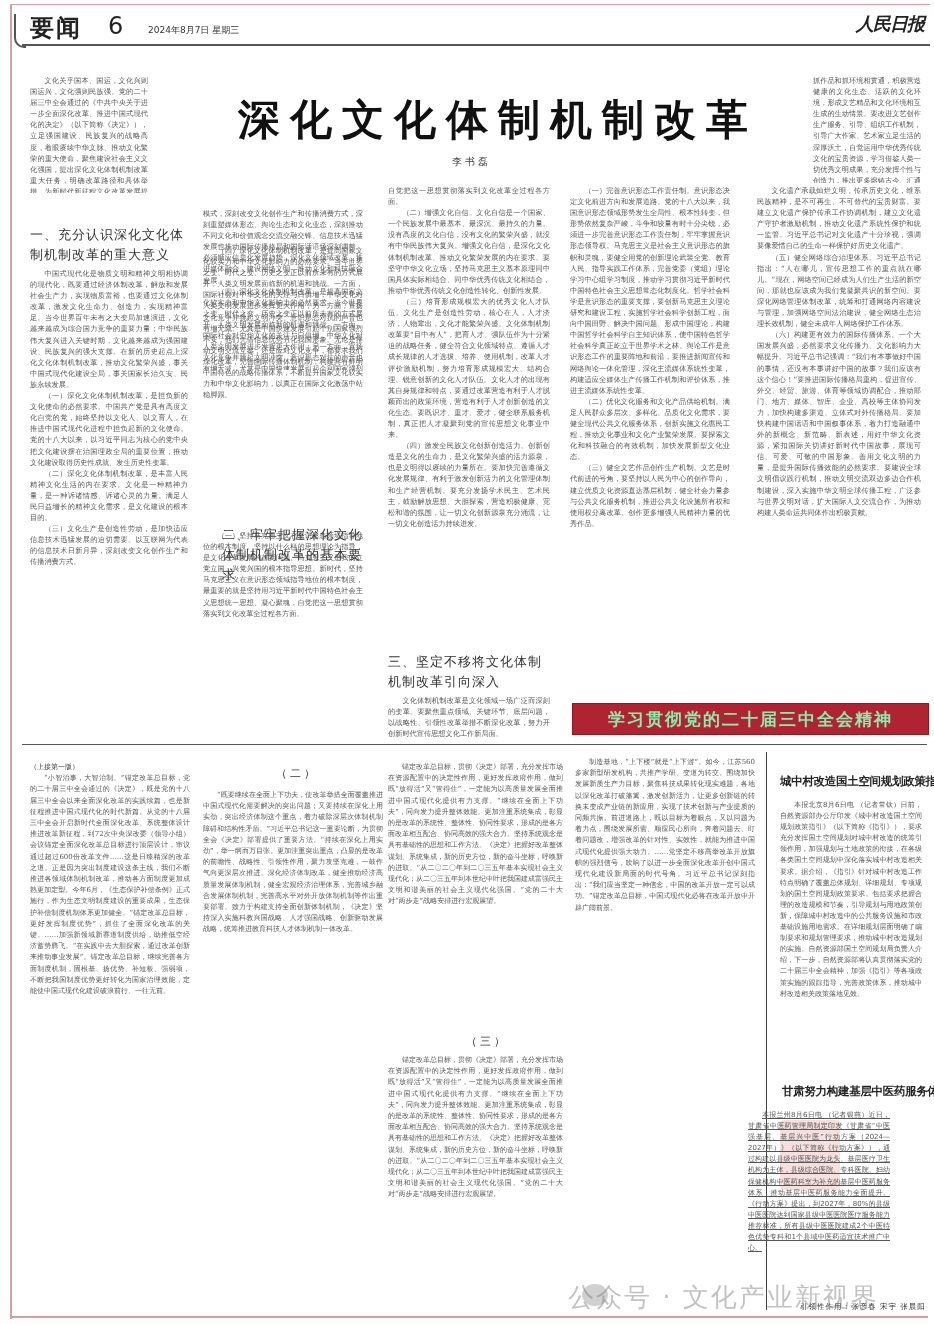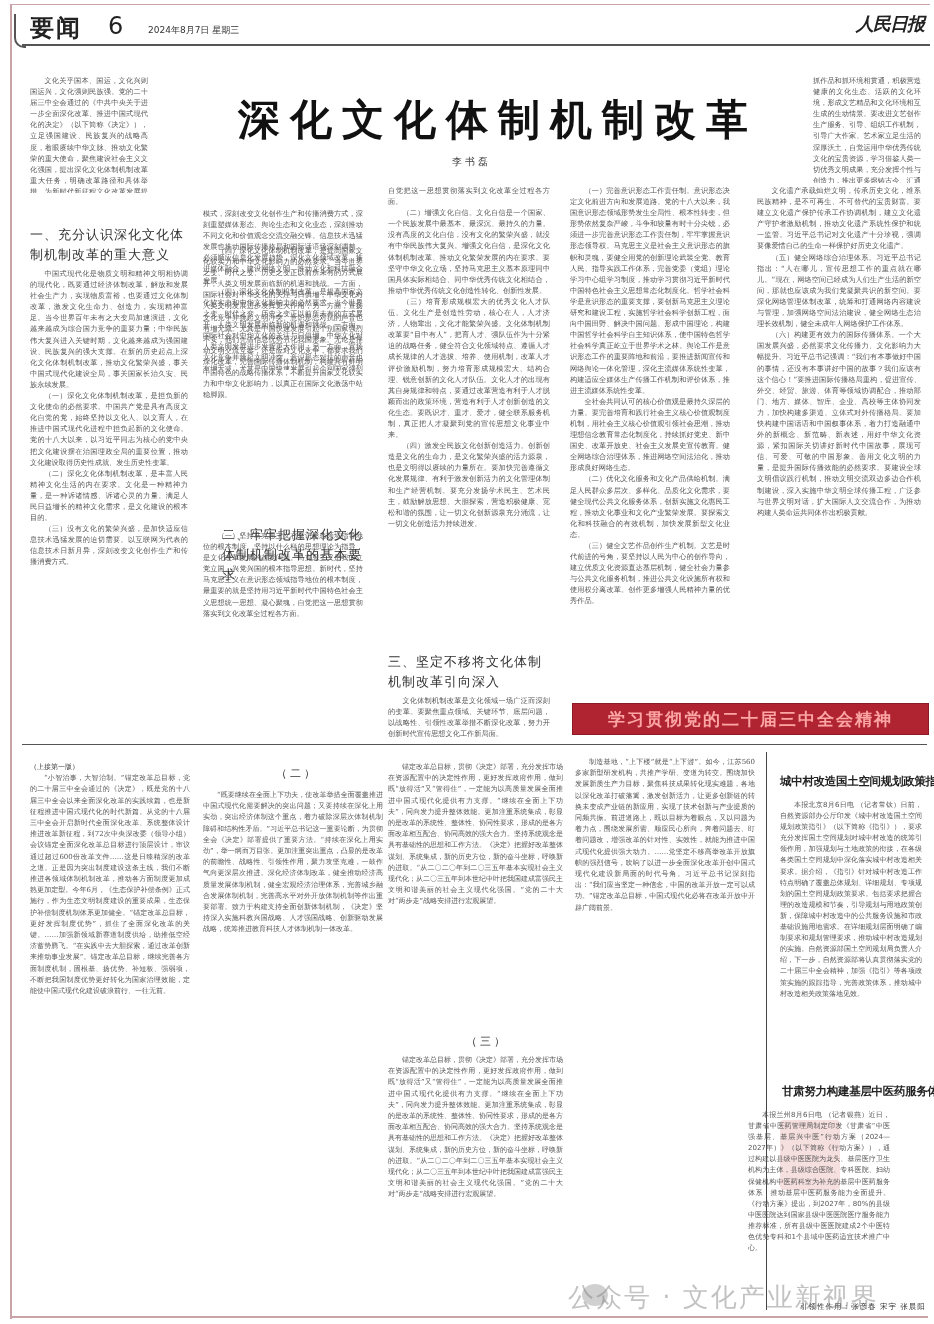--- a/index.html
+++ b/index.html
@@ -10,21 +10,21 @@
   .mh-bracket{position:absolute;left:14px;top:14px;width:10px;height:32px;border-left:2px solid #555;border-bottom:2px solid #555;border-bottom-left-radius:10px;}
   .mh-section{position:absolute;left:30px;top:12px;font-size:24px;font-weight:bold;color:#222;letter-spacing:2px;}
   .mh-page{position:absolute;left:108px;top:12px;font-size:24px;color:#222;}
   .mh-date{position:absolute;left:148px;top:24px;font-size:9px;color:#333;text-align:center;}
   .mh-logo{position:absolute;right:10px;top:12px;font-family:"DejaVu Serif",serif;font-style:italic;font-size:18px;font-weight:bold;color:#222;letter-spacing:-1px;}
   .col{position:absolute;font-size:7.2px;line-height:11.1px;color:#555;text-align:justify;overflow:hidden;}
   .col p{margin:0;text-indent:2em;}
   .headline{position:absolute;left:238px;top:92px;font-size:42px;font-weight:bold;color:#111;letter-spacing:10px;white-space:nowrap;}
   .byline{position:absolute;left:452px;top:155px;font-size:10px;color:#444;letter-spacing:3px;font-family:"DejaVu Serif",serif;}
   .subhead{position:absolute;font-size:13px;font-weight:normal;color:#333;line-height:20px;letter-spacing:1px;}
-  .banner{position:absolute;left:572px;top:703px;width:355px;height:30px;background:#b02431;border:1px solid #8e1a24;display:flex;align-items:center;justify-content:center;color:#fca5a5;font-size:17px;font-weight:bold;letter-spacing:2px;}
+  .banner{position:absolute;left:572px;top:703px;width:355px;height:30px;background:#b02431;border:1px solid #8e1a24;display:flex;align-items:center;justify-content:center;color:#86efac;font-size:17px;font-weight:bold;letter-spacing:2px;}
   .hrule{position:absolute;height:1px;background:#555;}
   .vrule{position:absolute;width:1px;background:#444;}
   .lower-col{position:absolute;font-size:7px;line-height:11.2px;color:#555;text-align:justify;overflow:hidden;font-family:"DejaVu Serif",serif;}
   .lower-col p{margin:0;text-indent:2em;}
   .part-mark{position:absolute;font-size:11px;color:#333;letter-spacing:3px;}
   .side-title{position:absolute;font-size:11.5px;font-weight:bold;color:#222;white-space:nowrap;letter-spacing:-0.3px;}
   .editors{position:absolute;left:800px;top:1302px;font-size:7.5px;color:#333;letter-spacing:1px;}
   .watermark{position:absolute;left:568px;top:1280px;font-size:26px;color:rgba(120,120,120,0.45);letter-spacing:2px;white-space:nowrap;}
   .wm-icon{position:absolute;left:582px;top:1284px;width:26px;height:22px;border-radius:50%;background:rgba(120,120,120,0.35);}
   .stamp{position:absolute;left:780px;top:1120px;width:60px;height:70px;background:rgba(200,80,80,0.18);border-radius:4px;}
@@ -46,21 +46,21 @@
 <div class="byline">李书磊</div>
 
 <div class="col" style="left:30px;top:75px;width:118px;height:118px;">
   <p>文化关乎国本、国运，文化兴则国运兴，文化强则民族强。党的二十届三中全会通过的《中共中央关于进一步全面深化改革、推进中国式现代化的决定》（以下简称《决定》），立足强国建设、民族复兴的战略高度，着眼赓续中华文脉、推动文化繁荣的重大使命，聚焦建设社会主义文化强国，提出深化文化体制机制改革重大任务，明确改革路径和具体举措，为新时代新征程文化改革发展提供了根本遵循，指明了前进方向。</p>
 </div>
 <div class="subhead" style="left:30px;top:225px;width:158px;">一、充分认识深化文化体制机制改革的重大意义</div>
 <div class="col" style="left:30px;top:268px;width:158px;height:430px;">
   <p>中国式现代化是物质文明和精神文明相协调的现代化，既要通过经济体制改革，解放和发展社会生产力，实现物质富裕，也要通过文化体制改革，激发文化生命力、创造力，实现精神富足。当今世界百年未有之大变局加速演进，文化越来越成为综合国力竞争的重要力量；中华民族伟大复兴进入关键时期，文化越来越成为强国建设、民族复兴的强大支撑。在新的历史起点上深化文化体制机制改革，推动文化繁荣兴盛，事关中国式现代化建设全局，事关国家长治久安、民族永续发展。</p>
   <p>（一）深化文化体制机制改革，是担负新的文化使命的必然要求。中国共产党是具有高度文化自觉的党，始终坚持以文化人、以文育人，在推进中国式现代化进程中担负起新的文化使命。党的十八大以来，以习近平同志为核心的党中央把文化建设摆在治国理政全局的重要位置，推动文化建设取得历史性成就、发生历史性变革。</p>
   <p>（二）深化文化体制机制改革，是丰富人民精神文化生活的内在要求。文化是一种精神力量，是一种诉诸情感、诉诸心灵的力量。满足人民日益增长的精神文化需求，是文化建设的根本目的。</p>
-  <p>（三）没有文化的繁荣兴盛，是加快适应信息技术迅猛发展的迫切需要。以互联网为代表的信息技术日新月异，深刻改变文化创作生产和传播消费方式。</p>
+  <p>（三）文化生产是创造性劳动，是加快适应信息技术迅猛发展的迫切需要。以互联网为代表的信息技术日新月异，深刻改变文化创作生产和传播消费方式。</p>
 </div>
 
 <div class="col" style="left:203px;top:208px;width:160px;height:162px;">
   <p style="text-indent:0">模式，深刻改变文化创作生产和传播消费方式，深刻重塑媒体形态、舆论生态和文化业态，深刻推动不同文化和价值观念交流交融交锋。信息技术迅猛发展也推动国际传播格局和国际话语场深刻调整。必须顺应信息化发展趋势，深化文化领域改革，推进媒体融合，建设网络文明，推动文化和科技融合发展。</p>
   <p>（四）深化文化体制机制改革，是提高国家文化软实力和中华文化影响力的必然要求。当今世界之变、时代之变、历史之变正以前所未有的方式展开，人类文明发展面临新的机遇和挑战。一方面，国际社会对中华文化的关注与日俱增，中华文化对人类文明发展进步发挥更大作用；另一方面，宣扬文化竞争并挑起文明冲突、意识形态对抗的声音也有增无减。尤其是中国快速发展引起个别国家强烈不安，他们凭借信息优势丑化我国形象。无论是推动文明交流互鉴，还是应对文化竞争，都要求我们深化改革，完善国际传播体制机制，构建具有鲜明中国特色的战略传播体系，不断提升国家文化软实力和中华文化影响力，以真正在国际文化激荡中站稳脚跟。</p>
 </div>
 <div class="col" style="left:203px;top:245px;width:160px;height:234px;">
   <p>（四）深化文化体制机制改革，是提高国家文化软实力和中华文化影响力的必然要求。当今世界之变、时代之变、历史之变正以前所未有的方式展开，人类文明发展面临新的机遇和挑战。一方面，国际社会对中华文化的关注与日俱增，中华文化对人类文明发展进步发挥更大作用；另一方面，宣扬文化竞争并挑起文明冲突、意识形态对抗的声音也有增无减。尤其是中国快速发展引起个别国家强烈不安，他们凭借信息优势丑化我国形象。无论是推动文明交流互鉴，还是应对文化竞争，都要求我们深化改革，完善国际传播体制机制，构建具有鲜明中国特色的战略传播体系，不断提升国家文化软实力和中华文化影响力，以真正在国际文化激荡中站稳脚跟。</p>
 </div>
 <div class="subhead" style="left:222px;top:487px;width:150px;margin-top:38px;">二、牢牢把握深化文化体制机制改革的基本要求</div>
@@ -74,21 +74,20 @@
   <p>（三）培育形成规模宏大的优秀文化人才队伍。文化生产是创造性劳动，核心在人，人才济济，人物辈出，文化才能繁荣兴盛。文化体制机制改革要“目中有人”，把育人才、强队伍作为十分紧迫的战略任务，健全符合文化领域特点、遵循人才成长规律的人才选拔、培养、使用机制，改革人才评价激励机制，努力培育形成规模宏大、结构合理、锐意创新的文化人才队伍。文化人才的出现有其自身规律和特点，要通过改革营造有利于人才脱颖而出的政策环境，营造有利于人才创新创造的文化生态。要既识才、重才、爱才，健全联系服务机制，真正把人才凝聚到党的宣传思想文化事业中来。</p>
   <p>（四）激发全民族文化创新创造活力。创新创造是文化的生命力，是文化繁荣兴盛的活力源泉，也是文明得以赓续的力量所在。要加快完善遵循文化发展规律、有利于激发创新活力的文化管理体制和生产经营机制。要充分发扬学术民主、艺术民主，鼓励解放思想、大胆探索，营造积极健康、宽松和谐的氛围，让一切文化创新源泉充分涌流，让一切文化创造活力持续迸发。</p>
 </div>
 <div class="subhead" style="left:388px;top:652px;width:162px;">三、坚定不移将文化体制机制改革引向深入</div>
 <div class="col" style="left:388px;top:695px;width:162px;height:50px;">
   <p>文化体制机制改革是文化领域一场广泛而深刻的变革。要聚焦重点领域、关键环节、底层问题，以战略性、引领性改革举措不断深化改革，努力开创新时代宣传思想文化工作新局面。</p>
 </div>
 
 <div class="col" style="left:570px;top:185px;width:160px;height:510px;">
   <p>（一）完善意识形态工作责任制。意识形态决定文化前进方向和发展道路。党的十八大以来，我国意识形态领域形势发生全局性、根本性转变，但形势依然复杂严峻，斗争和较量有时十分尖锐，必须进一步完善意识形态工作责任制，牢牢掌握意识形态领导权。马克思主义是社会主义意识形态的旗帜和灵魂，要健全用党的创新理论武装全党、教育人民、指导实践工作体系，完善党委（党组）理论学习中心组学习制度，推动学习贯彻习近平新时代中国特色社会主义思想常态化制度化。哲学社会科学是意识形态的重要支撑，要创新马克思主义理论研究和建设工程，实施哲学社会科学创新工程，面向中国田野、解决中国问题、形成中国理论，构建中国哲学社会科学自主知识体系，使中国特色哲学社会科学真正屹立于世界学术之林。舆论工作是意识形态工作的重要阵地和前沿，要推进新闻宣传和网络舆论一体化管理，深化主流媒体系统性变革，构建适应全媒体生产传播工作机制和评价体系，推进主流媒体系统性变革。</p>
-  <p>全社会共同认可的核心价值观是最持久深层的力量。要完善培育和践行社会主义核心价值观制度机制，用社会主义核心价值观引领社会思潮，推动理想信念教育常态化制度化，持续抓好党史、新中国史、改革开放史、社会主义发展史宣传教育。健全网络综合治理体系，推进网络空间法治化，推动形成良好网络生态。</p>
   <p>（二）优化文化服务和文化产品供给机制。满足人民群众多层次、多样化、品质化文化需求，要健全现代公共文化服务体系，创新实施文化惠民工程，推动文化事业和文化产业繁荣发展。要探索文化和科技融合的有效机制，加快发展新型文化业态。</p>
   <p>（三）健全文艺作品创作生产机制。文艺是时代前进的号角，要坚持以人民为中心的创作导向，建立优质文化资源直达基层机制，健全社会力量参与公共文化服务机制，推进公共文化设施所有权和使用权分离改革。创作更多增强人民精神力量的优秀作品。</p>
 </div>
 
 <div class="col" style="left:813px;top:75px;width:108px;height:108px;">
   <p style="text-indent:0">抓作品和抓环境相贯通，积极营造健康的文化生态、活跃的文化环境，形成文艺精品和文化环境相互生成的生动情景。要改进文艺创作生产服务、引导、组织工作机制，引导广大作家、艺术家立足生活的深厚沃土，自觉运用中华优秀传统文化的宝贵资源，学习借鉴人类一切优秀文明成果，充分发挥个性与创造力，推出更多熔铸古今、汇通中西的文化成果。</p>
 </div>
 <div class="col" style="left:757px;top:185px;width:164px;height:510px;">
   <p>文化遗产承载灿烂文明，传承历史文化，维系民族精神，是不可再生、不可替代的宝贵财富。要建立文化遗产保护传承工作协调机制，建立文化遗产守护者激励机制，推动文化遗产系统性保护和统一监管。习近平总书记对文化遗产十分珍视，强调要像爱惜自己的生命一样保护好历史文化遗产。</p>
   <p>（五）健全网络综合治理体系。习近平总书记指出：“人在哪儿，宣传思想工作的重点就在哪儿。”现在，网络空间已经成为人们生产生活的新空间，那就也应该成为我们党凝聚共识的新空间。要深化网络管理体制改革，统筹和打通网络内容建设与管理，加强网络空间法治建设，健全网络生态治理长效机制，健全未成年人网络保护工作体系。</p>
@@ -119,20 +118,20 @@
 
 <div class="vrule" style="left:766px;top:752px;height:558px;"></div>
 
 <div class="side-title" style="left:780px;top:774px;">城中村改造国土空间规划政策指引发布</div>
 <div class="col" style="left:780px;top:800px;width:142px;height:245px;font-size:7px;">
   <p>本报北京8月6日电 （记者常钦）日前，自然资源部办公厅印发《城中村改造国土空间规划政策指引》（以下简称《指引》），要求充分发挥国土空间规划对城中村改造的统筹引领作用，加强规划与土地政策的衔接，在各级各类国土空间规划中深化落实城中村改造相关要求。据介绍，《指引》针对城中村改造工作特点明确了覆盖总体规划、详细规划、专项规划的国土空间规划政策要求。包括要求把握合理的改造规模和节奏，引导规划与用地政策创新，保障城中村改造中的公共服务设施和市政基础设施用地需求。在详细规划层面明确了编制要求和规划管理要求，推动城中村改造规划的实施。自然资源部国土空间规划局负责人介绍，下一步，自然资源部将认真贯彻落实党的二十届三中全会精神，加强《指引》等各项政策实施的跟踪指导，完善政策体系，推动城中村改造相关政策落地见效。</p>
 </div>
 
 <div class="side-title" style="left:782px;top:1084px;">甘肃努力构建基层中医药服务体系</div>
 <div class="stamp"></div>
-<div class="col" style="left:748px;top:1110px;width:142px;height:185px;font-size:7px;">
+<div class="col" style="left:748px;top:1110px;width:142px;height:185px;font-size:7px;text-decoration:underline;">
   <p>本报兰州8月6日电 （记者银燕）近日，甘肃省中医药管理局制定印发《甘肃省“中医强基层、基层兴中医”行动方案（2024—2027年）》（以下简称《行动方案》），通过构建以县级中医医院为龙头、基层医疗卫生机构为主体，县级综合医院、专科医院、妇幼保健机构中医药科室为补充的基层中医药服务体系，推动基层中医药服务能力全面提升。《行动方案》提出，到2027年，80%的县级中医医院达到国家县级中医医院医疗服务能力推荐标准，所有县级中医医院建成2个中医特色优势专科和1个县域中医药适宜技术推广中心。</p>
 </div>
 
 <div class="editors">引领性作用：张彦春 宋宇 张晨阳</div>
 
 <div class="wm-icon"></div>
 <div class="watermark">公众号 · 文化产业新视界</div>
 
 </body></html>

